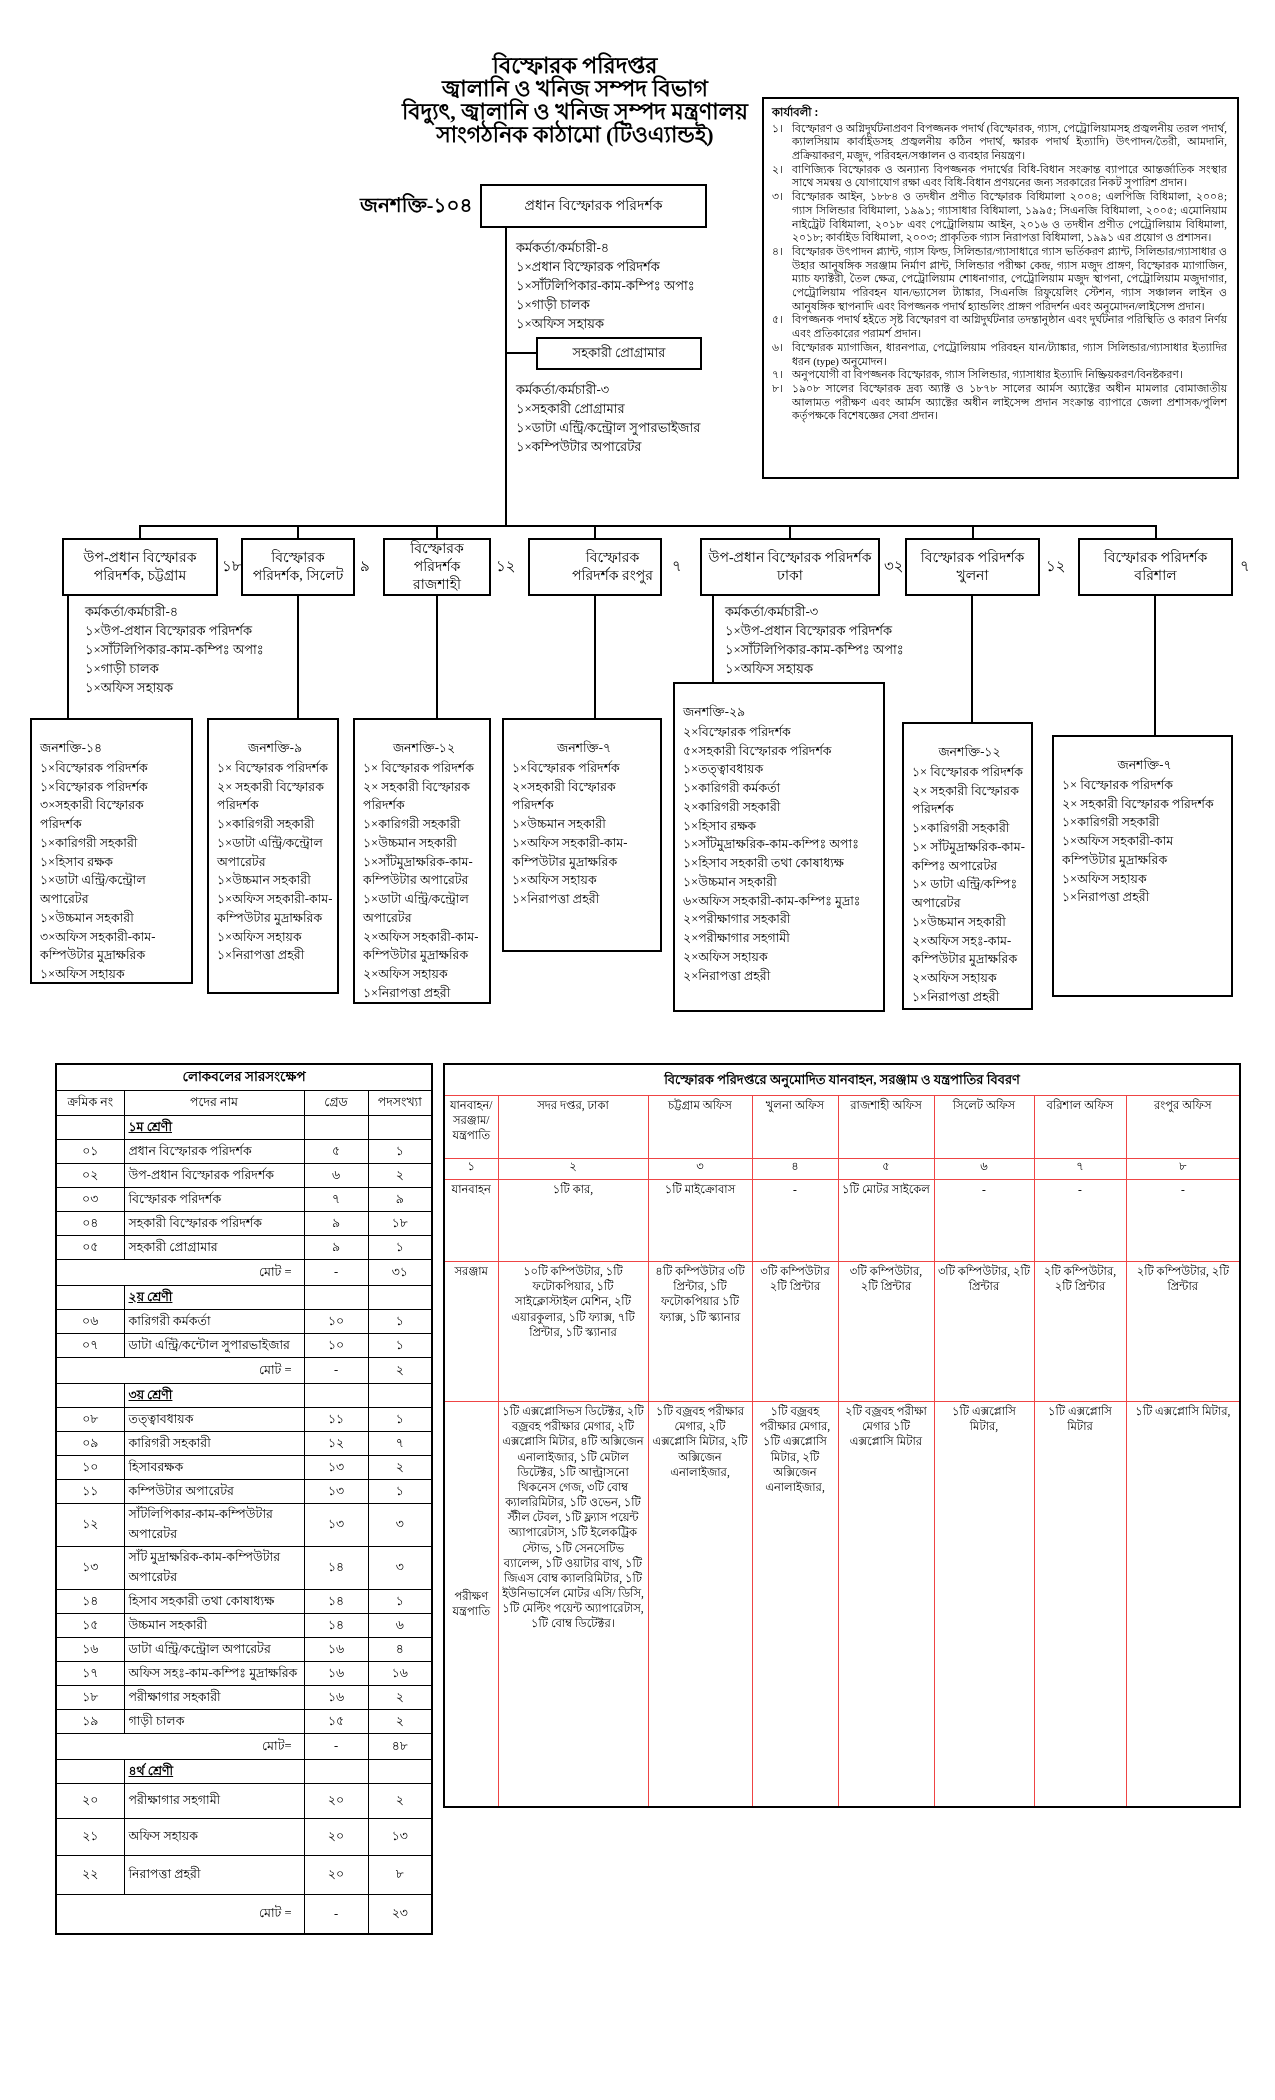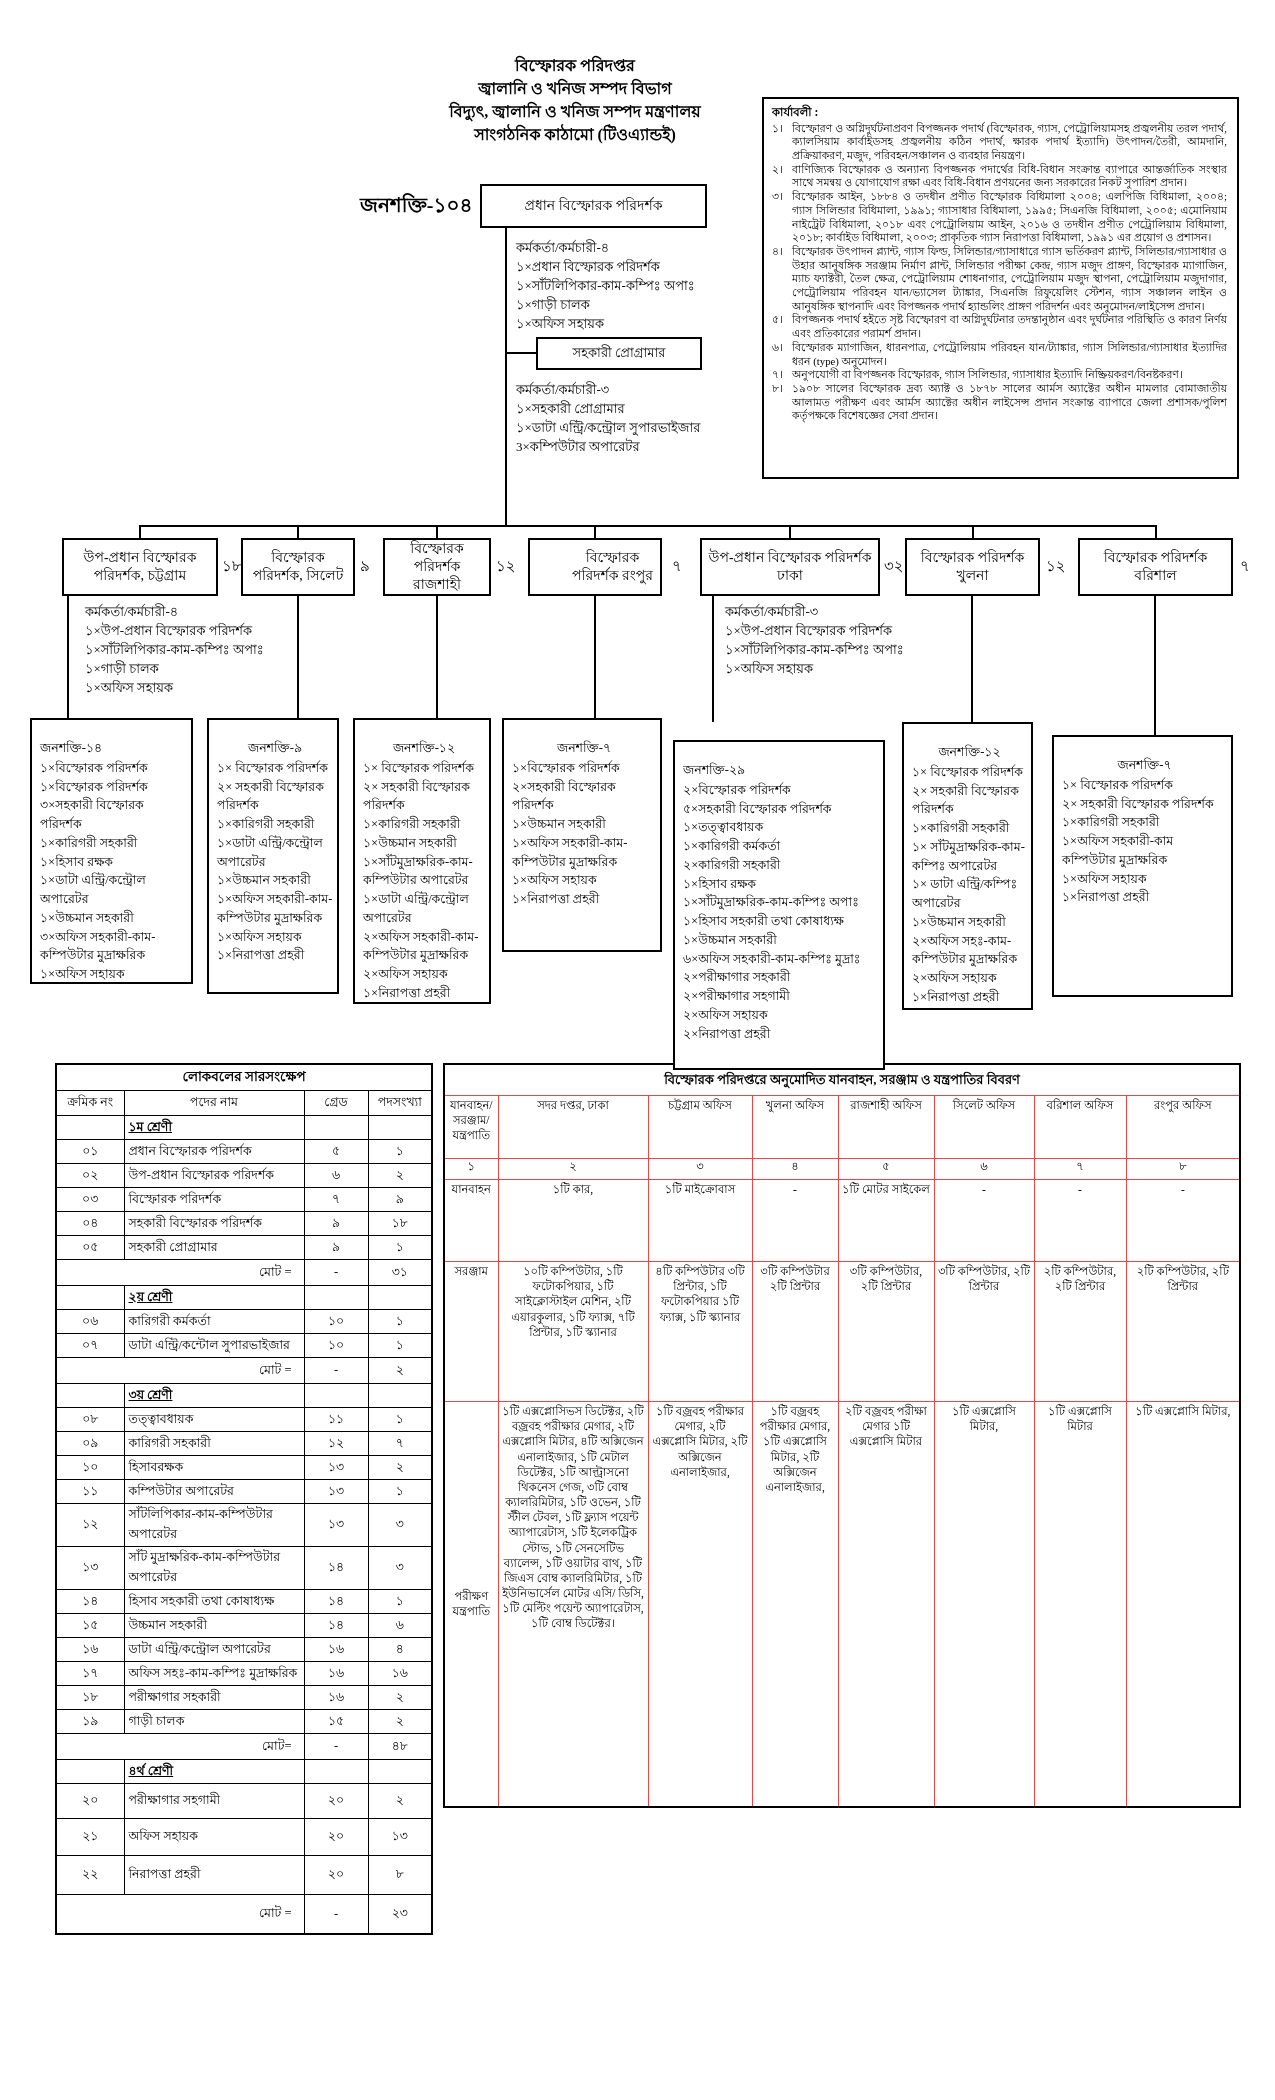--- a/index.html
+++ b/index.html
@@ -1,19 +1,19 @@
 <!DOCTYPE html>
 <html><head>
 <meta charset="utf-8">
 <style>
   html,body{margin:0;padding:0;background:#e8e8e8;}
   .page{position:relative;width:1275px;height:2100px;background:#ffffff;color:#000;
         font-family:"Liberation Serif","DejaVu Serif",serif;overflow:hidden;}
   .hdr{position:absolute;left:300px;top:54px;width:550px;text-align:center;
-       font-size:16px;font-weight:bold;line-height:23px;}
+       font-size:22px;font-weight:bold;line-height:23px;}
   .manpower{position:absolute;left:360px;top:190px;font-size:20px;font-weight:bold;}
   .obox{position:absolute;border:2px solid #000;background:#fff;display:flex;align-items:center;
         justify-content:center;text-align:center;font-size:14px;line-height:1.3;
         padding:2px 5px;box-sizing:border-box;}
   .t-line{position:absolute;background:#000;}
   .staff{position:absolute;font-size:13px;line-height:19px;white-space:nowrap;}
   .count{position:absolute;font-size:15px;}
   .fnbox{position:absolute;left:762px;top:97px;width:477px;height:382px;border:2px solid #000;
          box-sizing:border-box;padding:6px 10px 4px 8px;overflow:hidden;
          font-size:10.8px;line-height:1.27;}
@@ -381,21 +381,21 @@
       <div class="staff-h">কর্মকর্তা/কর্মচারী-৪</div>
       <div class="staff-i">১×প্রধান বিস্ফোরক পরিদর্শক</div>
       <div class="staff-i">১×সাঁটলিপিকার-কাম-কম্পিঃ অপাঃ</div>
       <div class="staff-i">১×গাড়ী চালক</div>
       <div class="staff-i">১×অফিস সহায়ক</div>
     </div>
     <div class="staff" style="left: 516px; top: 380px;">
       <div class="staff-h">কর্মকর্তা/কর্মচারী-৩</div>
       <div class="staff-i">১×সহকারী প্রোগ্রামার</div>
       <div class="staff-i">১×ডাটা এন্ট্রি/কন্ট্রোল সুপারভাইজার</div>
-      <div class="staff-i">3×কম্পিউটার অপারেটর</div>
+      <div class="staff-i">১×কম্পিউটার অপারেটর</div>
     </div>
     <div class="t-line" style="left: 139px; top: 525px; width: 2px; height: 13px;"></div>
     <div class="obox" style="left: 62px; top: 538px; width: 156px; height: 58px;">
       <span>উপ-প্রধান বিস্ফোরক পরিদর্শক, চট্টগ্রাম</span>
     </div>
     <div class="count" style="left: 222px; top: 554px;">১৮</div>
     <div class="t-line" style="left: 67px; top: 596px; width: 2px; height: 122px;"></div>
     <div class="staff" style="left: 85px; top: 602px;">
       <div class="staff-h">কর্মকর্তা/কর্মচারী-৪</div>
       <div class="staff-i">১×উপ-প্রধান বিস্ফোরক পরিদর্শক</div>
@@ -471,21 +471,21 @@
       <span>উপ-প্রধান বিস্ফোরক পরিদর্শক ঢাকা</span>
     </div>
     <div class="count" style="left: 884px; top: 554px;">৩২</div>
     <div class="t-line" style="left: 712px; top: 596px; width: 2px; height: 126px;"></div>
     <div class="staff" style="left: 725px; top: 602px;">
       <div class="staff-h">কর্মকর্তা/কর্মচারী-৩</div>
       <div class="staff-i">১×উপ-প্রধান বিস্ফোরক পরিদর্শক</div>
       <div class="staff-i">১×সাঁটলিপিকার-কাম-কম্পিঃ অপাঃ</div>
       <div class="staff-i">১×অফিস সহায়ক</div>
     </div>
-    <div class="jbox" style="left: 673px; top: 740px; width: 212px; height: 330px;">
+    <div class="jbox" style="left: 673px; top: 682px; width: 212px; height: 330px;">
       <div class="jtitle">জনশক্তি-২৯</div>
       <div class="jitem">২×বিস্ফোরক পরিদর্শক</div>
       <div class="jitem">৫×সহকারী বিস্ফোরক পরিদর্শক</div>
       <div class="jitem">১×তত্ত্বাবধায়ক</div>
       <div class="jitem">১×কারিগরী কর্মকর্তা</div>
       <div class="jitem">২×কারিগরী সহকারী</div>
       <div class="jitem">১×হিসাব রক্ষক</div>
       <div class="jitem">১×সাঁটমুদ্রাক্ষরিক-কাম-কম্পিঃ অপাঃ</div>
       <div class="jitem">১×হিসাব সহকারী তথা কোষাধ্যক্ষ</div>
       <div class="jitem">১×উচ্চমান সহকারী</div>

